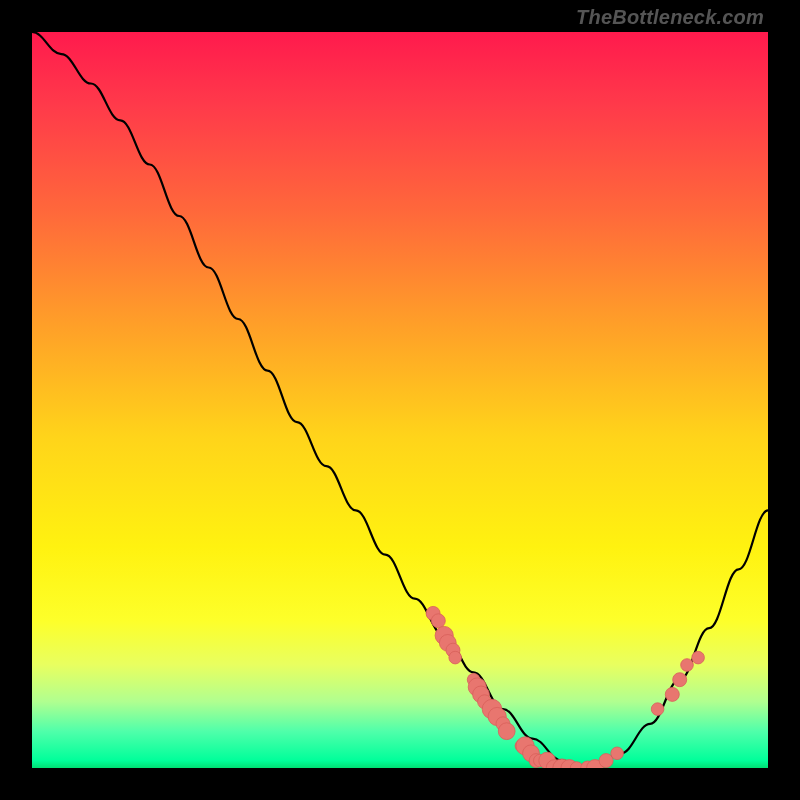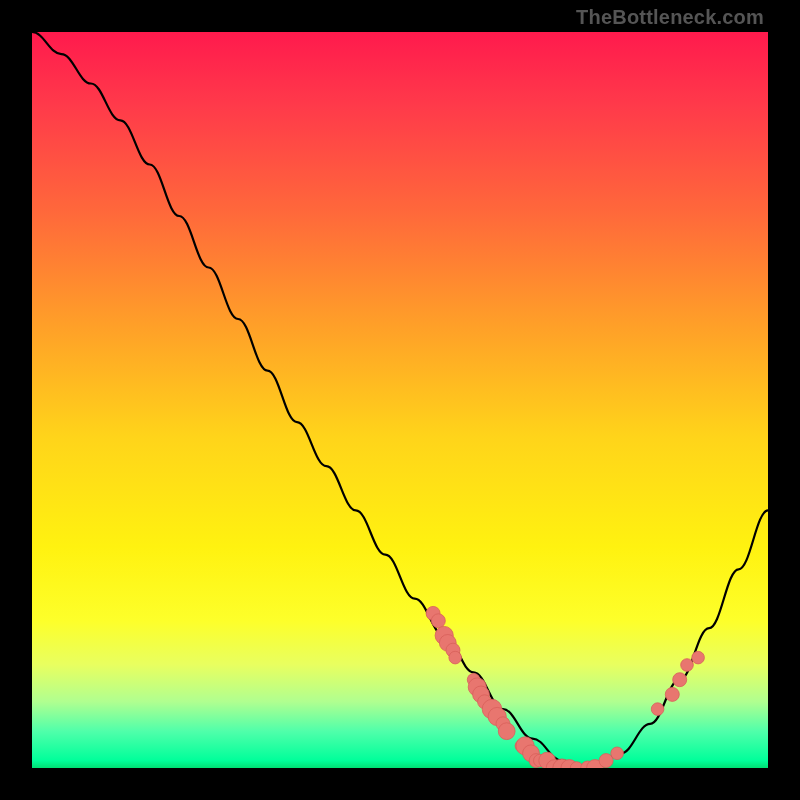--- a/index.html
+++ b/index.html
@@ -2,20 +2,21 @@
 <html><head>
 <meta charset="utf-8">
 <style>
   * { margin: 0; padding: 0; box-sizing: border-box; }
   html, body { width: 800px; height: 800px; overflow: hidden; background: #000; }
   .container {
     width: 800px;
     height: 800px;
     background: #000;
     position: relative;
+    font-style: italic;
   }
   .plot-area {
     position: absolute;
     left: 32px;
     top: 32px;
     width: 736px;
     height: 736px;
     background: linear-gradient(to bottom,
       #ff1a4d 0%,
       #ff3a4a 10%,

